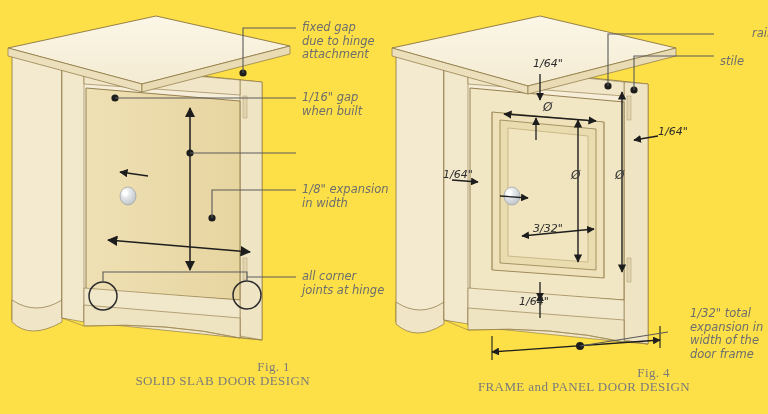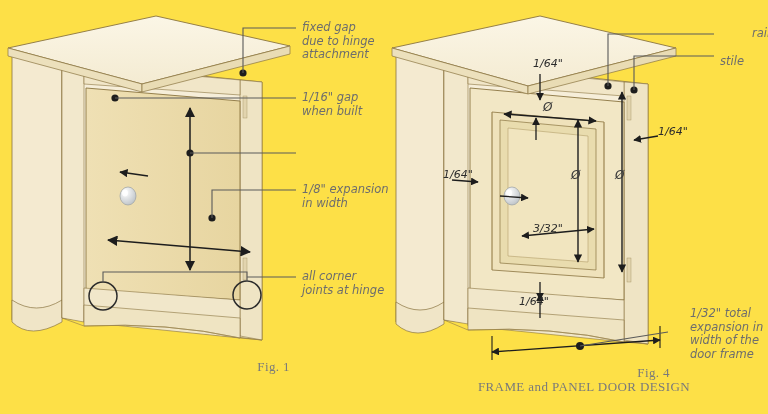--- a/index.html
+++ b/index.html
@@ -192,16 +192,17 @@
 <div class="dim" style="left:533px;top:57px;">1/64"</div>
 <div class="dimO" style="left:543px;top:100px;">Ø</div>
 <div class="dim" style="left:443px;top:168px;">1/64"</div>
 <div class="dim" style="left:658px;top:125px;">1/64"</div>
 <div class="dimO" style="left:571px;top:168px;">Ø</div>
 <div class="dimO" style="left:615px;top:168px;">Ø</div>
 <div class="dim" style="left:533px;top:222px;">3/32"</div>
 <div class="dim" style="left:519px;top:295px;">1/64"</div>
 
 <div class="cap" style="left:90px;top:360px;width:200px;">Fig. 1</div>
+<div class="cap" style="left:70px;top:374px;width:240px;">SOLID SLAB DOOR DESIGN</div>
 <div class="cap" style="left:470px;top:366px;width:200px;">Fig. 4</div>
 <div class="cap" style="left:450px;top:380px;width:240px;">FRAME and PANEL DOOR DESIGN</div>
 
 </div>
 
 </body></html>

